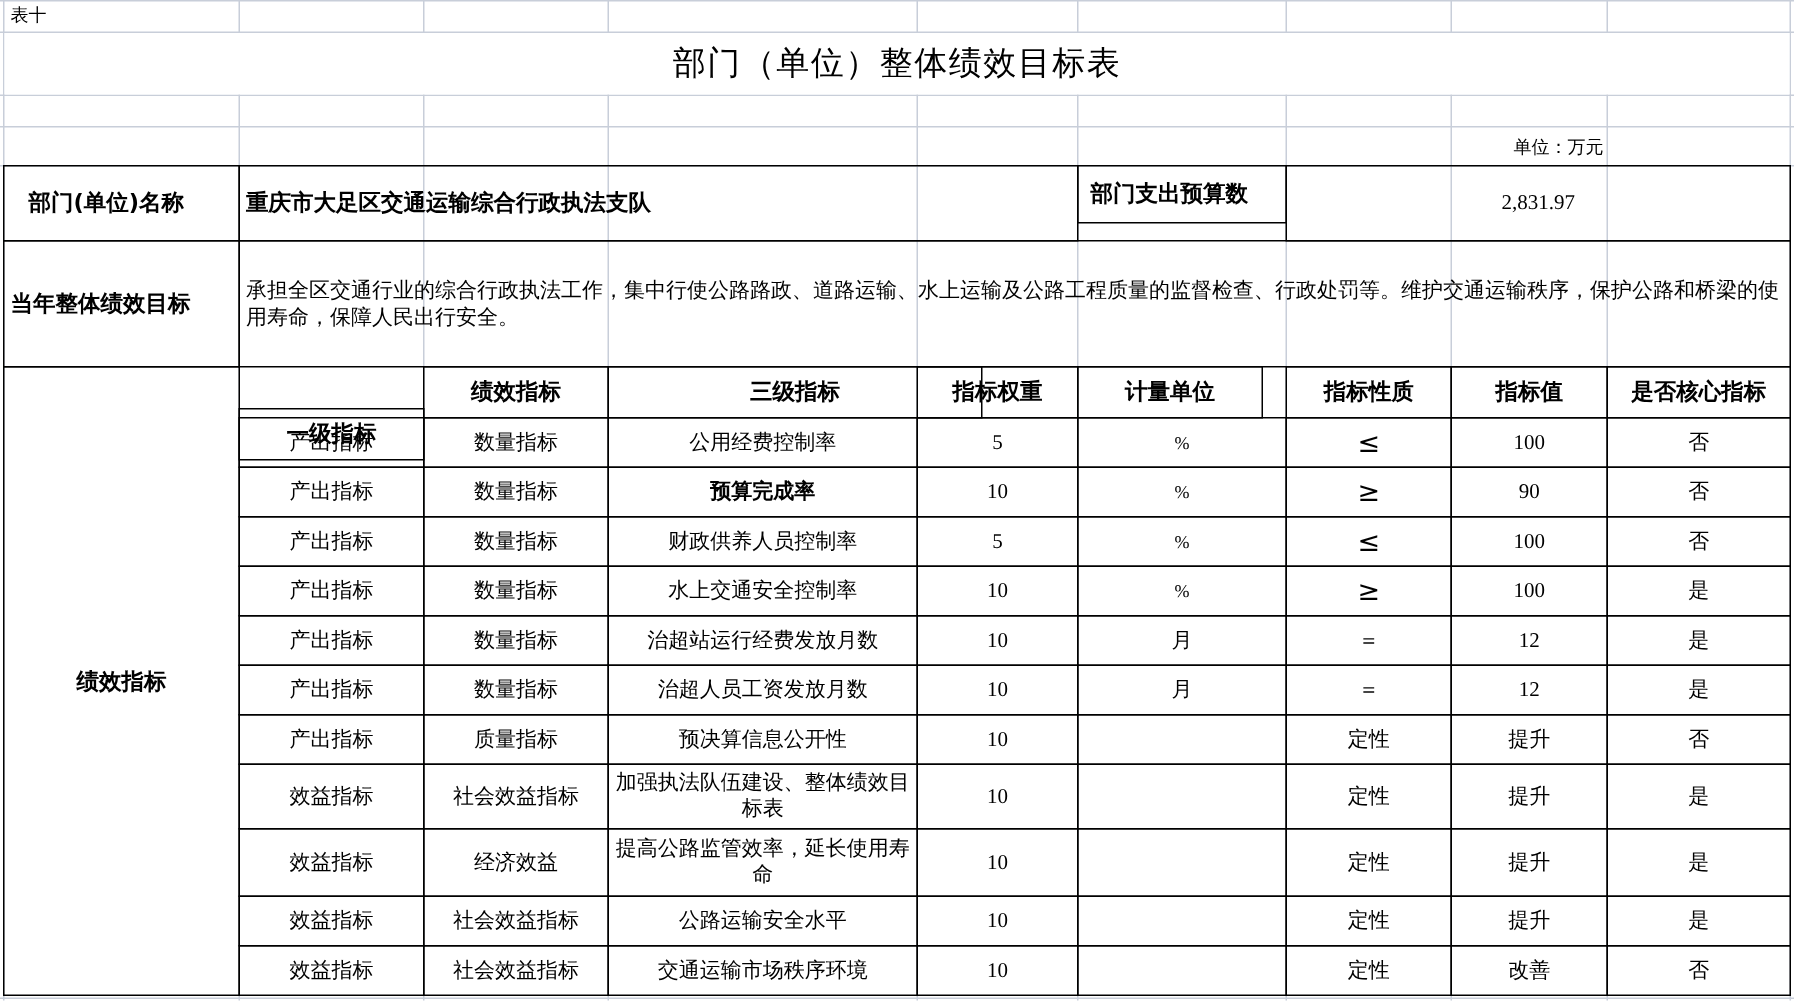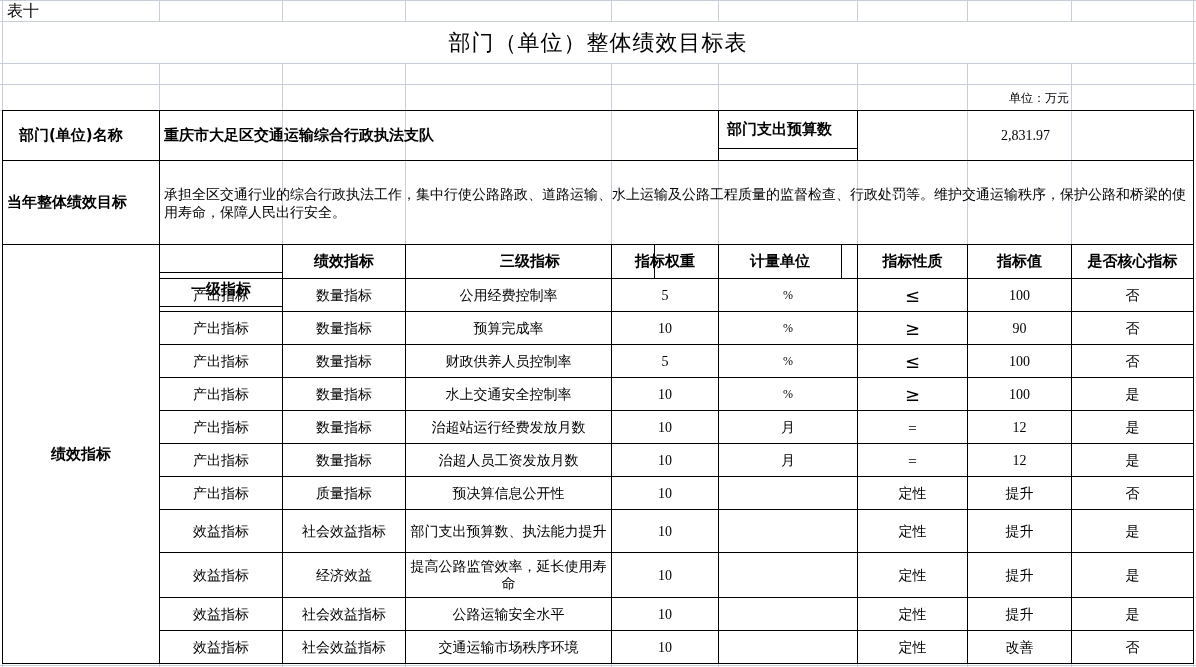--- a/index.html
+++ b/index.html
@@ -36,21 +36,21 @@
   <div class="grid-h" style="top:0px"></div>
   <div class="grid-h" style="top:21px"></div>
   <div class="grid-h" style="top:63px"></div>
   <div class="grid-h" style="top:84px"></div>
   <div class="grid-h" style="top:110px"></div>
   <div class="grid-h" style="top:665px"></div>
 
   <div class="white-cover" style="left:3px; top:22px; width:1190px; height:41px;"></div>
 </div>
 
-<div class="cell left" style="left:3px; top:0; width:156px; height:21px; font-size:16px;">表十</div>
+<div class="cell left" style="left:3px; top:0; width:156px; height:21px; font-size:12px;">表十</div>
 
 <div class="cell title" style="left:3px; top:21px; width:1190px; height:42px;">部门（单位）整体绩效目标表</div>
 
 <div class="cell small" style="left:967px; top:84px; width:104px; height:26px; justify-content:flex-end; padding-right:2px; align-items:flex-end; padding-bottom:3px;">单位：万元</div>
 
 <div>
   <div class="cell b bold left" style="left:2px; top:110px; width:158px; height:51px;padding-left:16px;">部门(单位)名称</div>
   <div class="cell b bold left" style="left:159px; top:110px; width:560px; height:51px;">重庆市大足区交通运输综合行政执法支队</div>
   <div class="cell b bold left" style="left:718px; top:110px; width:140px; height:39px; padding-left:8px;">部门支出预算数</div>
   <div class="cell b num" style="left:857px; top:110px; width:337px; height:51px;">2,831.97</div>
@@ -80,21 +80,21 @@
     <div class="cell b num" style="left:611px; top:278px; width:108px; height:34px;">5</div>
     <div class="cell b num small" style="left:718px; top:278px; width:140px; height:34px;">%</div>
     <div class="cell b" style="left:857px; top:278px; width:111px; height:34px; font-size:18px;">≤</div>
     <div class="cell b num" style="left:967px; top:278px; width:105px; height:34px;">100</div>
     <div class="cell b" style="left:1071px; top:278px; width:123px; height:34px;">否</div>
   </div>
 
   <div>
     <div class="cell b" style="left:159px; top:311px; width:124px; height:34px;">产出指标</div>
     <div class="cell b" style="left:282px; top:311px; width:124px; height:34px;">数量指标</div>
-    <div class="cell b" style="left:405px; top:311px; width:207px; height:34px;">预算完成率</div>
+    <div class="cell b" style="left:405px; top:311px; width:207px; height:34px;font-weight:bold;">预算完成率</div>
     <div class="cell b num" style="left:611px; top:311px; width:108px; height:34px;">10</div>
     <div class="cell b num small" style="left:718px; top:311px; width:140px; height:34px;">%</div>
     <div class="cell b" style="left:857px; top:311px; width:111px; height:34px; font-size:18px;">≥</div>
     <div class="cell b num" style="left:967px; top:311px; width:105px; height:34px;">90</div>
     <div class="cell b" style="left:1071px; top:311px; width:123px; height:34px;">否</div>
   </div>
 
   <div>
     <div class="cell b" style="left:159px; top:344px; width:124px; height:34px;">产出指标</div>
     <div class="cell b" style="left:282px; top:344px; width:124px; height:34px;">数量指标</div>
@@ -146,21 +146,21 @@
     <div class="cell b num" style="left:611px; top:476px; width:108px; height:34px;">10</div>
     <div class="cell b" style="left:718px; top:476px; width:140px; height:34px;"></div>
     <div class="cell b" style="left:857px; top:476px; width:111px; height:34px;">定性</div>
     <div class="cell b" style="left:967px; top:476px; width:105px; height:34px;">提升</div>
     <div class="cell b" style="left:1071px; top:476px; width:123px; height:34px;">否</div>
   </div>
 
   <div>
     <div class="cell b" style="left:159px; top:509px; width:124px; height:44px;">效益指标</div>
     <div class="cell b" style="left:282px; top:509px; width:124px; height:44px;">社会效益指标</div>
-    <div class="cell b twoline" style="left:405px; top:509px; width:207px; height:44px;">部门支出预算数、执法能力提升</div>
+    <div class="cell b twoline" style="left:405px; top:509px; width:207px; height:44px;">加强执法队伍建设、整体绩效目标表</div>
     <div class="cell b num" style="left:611px; top:509px; width:108px; height:44px;">10</div>
     <div class="cell b" style="left:718px; top:509px; width:140px; height:44px;"></div>
     <div class="cell b" style="left:857px; top:509px; width:111px; height:44px;">定性</div>
     <div class="cell b" style="left:967px; top:509px; width:105px; height:44px;">提升</div>
     <div class="cell b" style="left:1071px; top:509px; width:123px; height:44px;">是</div>
   </div>
 
   <div>
     <div class="cell b" style="left:159px; top:552px; width:124px; height:46px;">效益指标</div>
     <div class="cell b" style="left:282px; top:552px; width:124px; height:46px;">经济效益</div>

